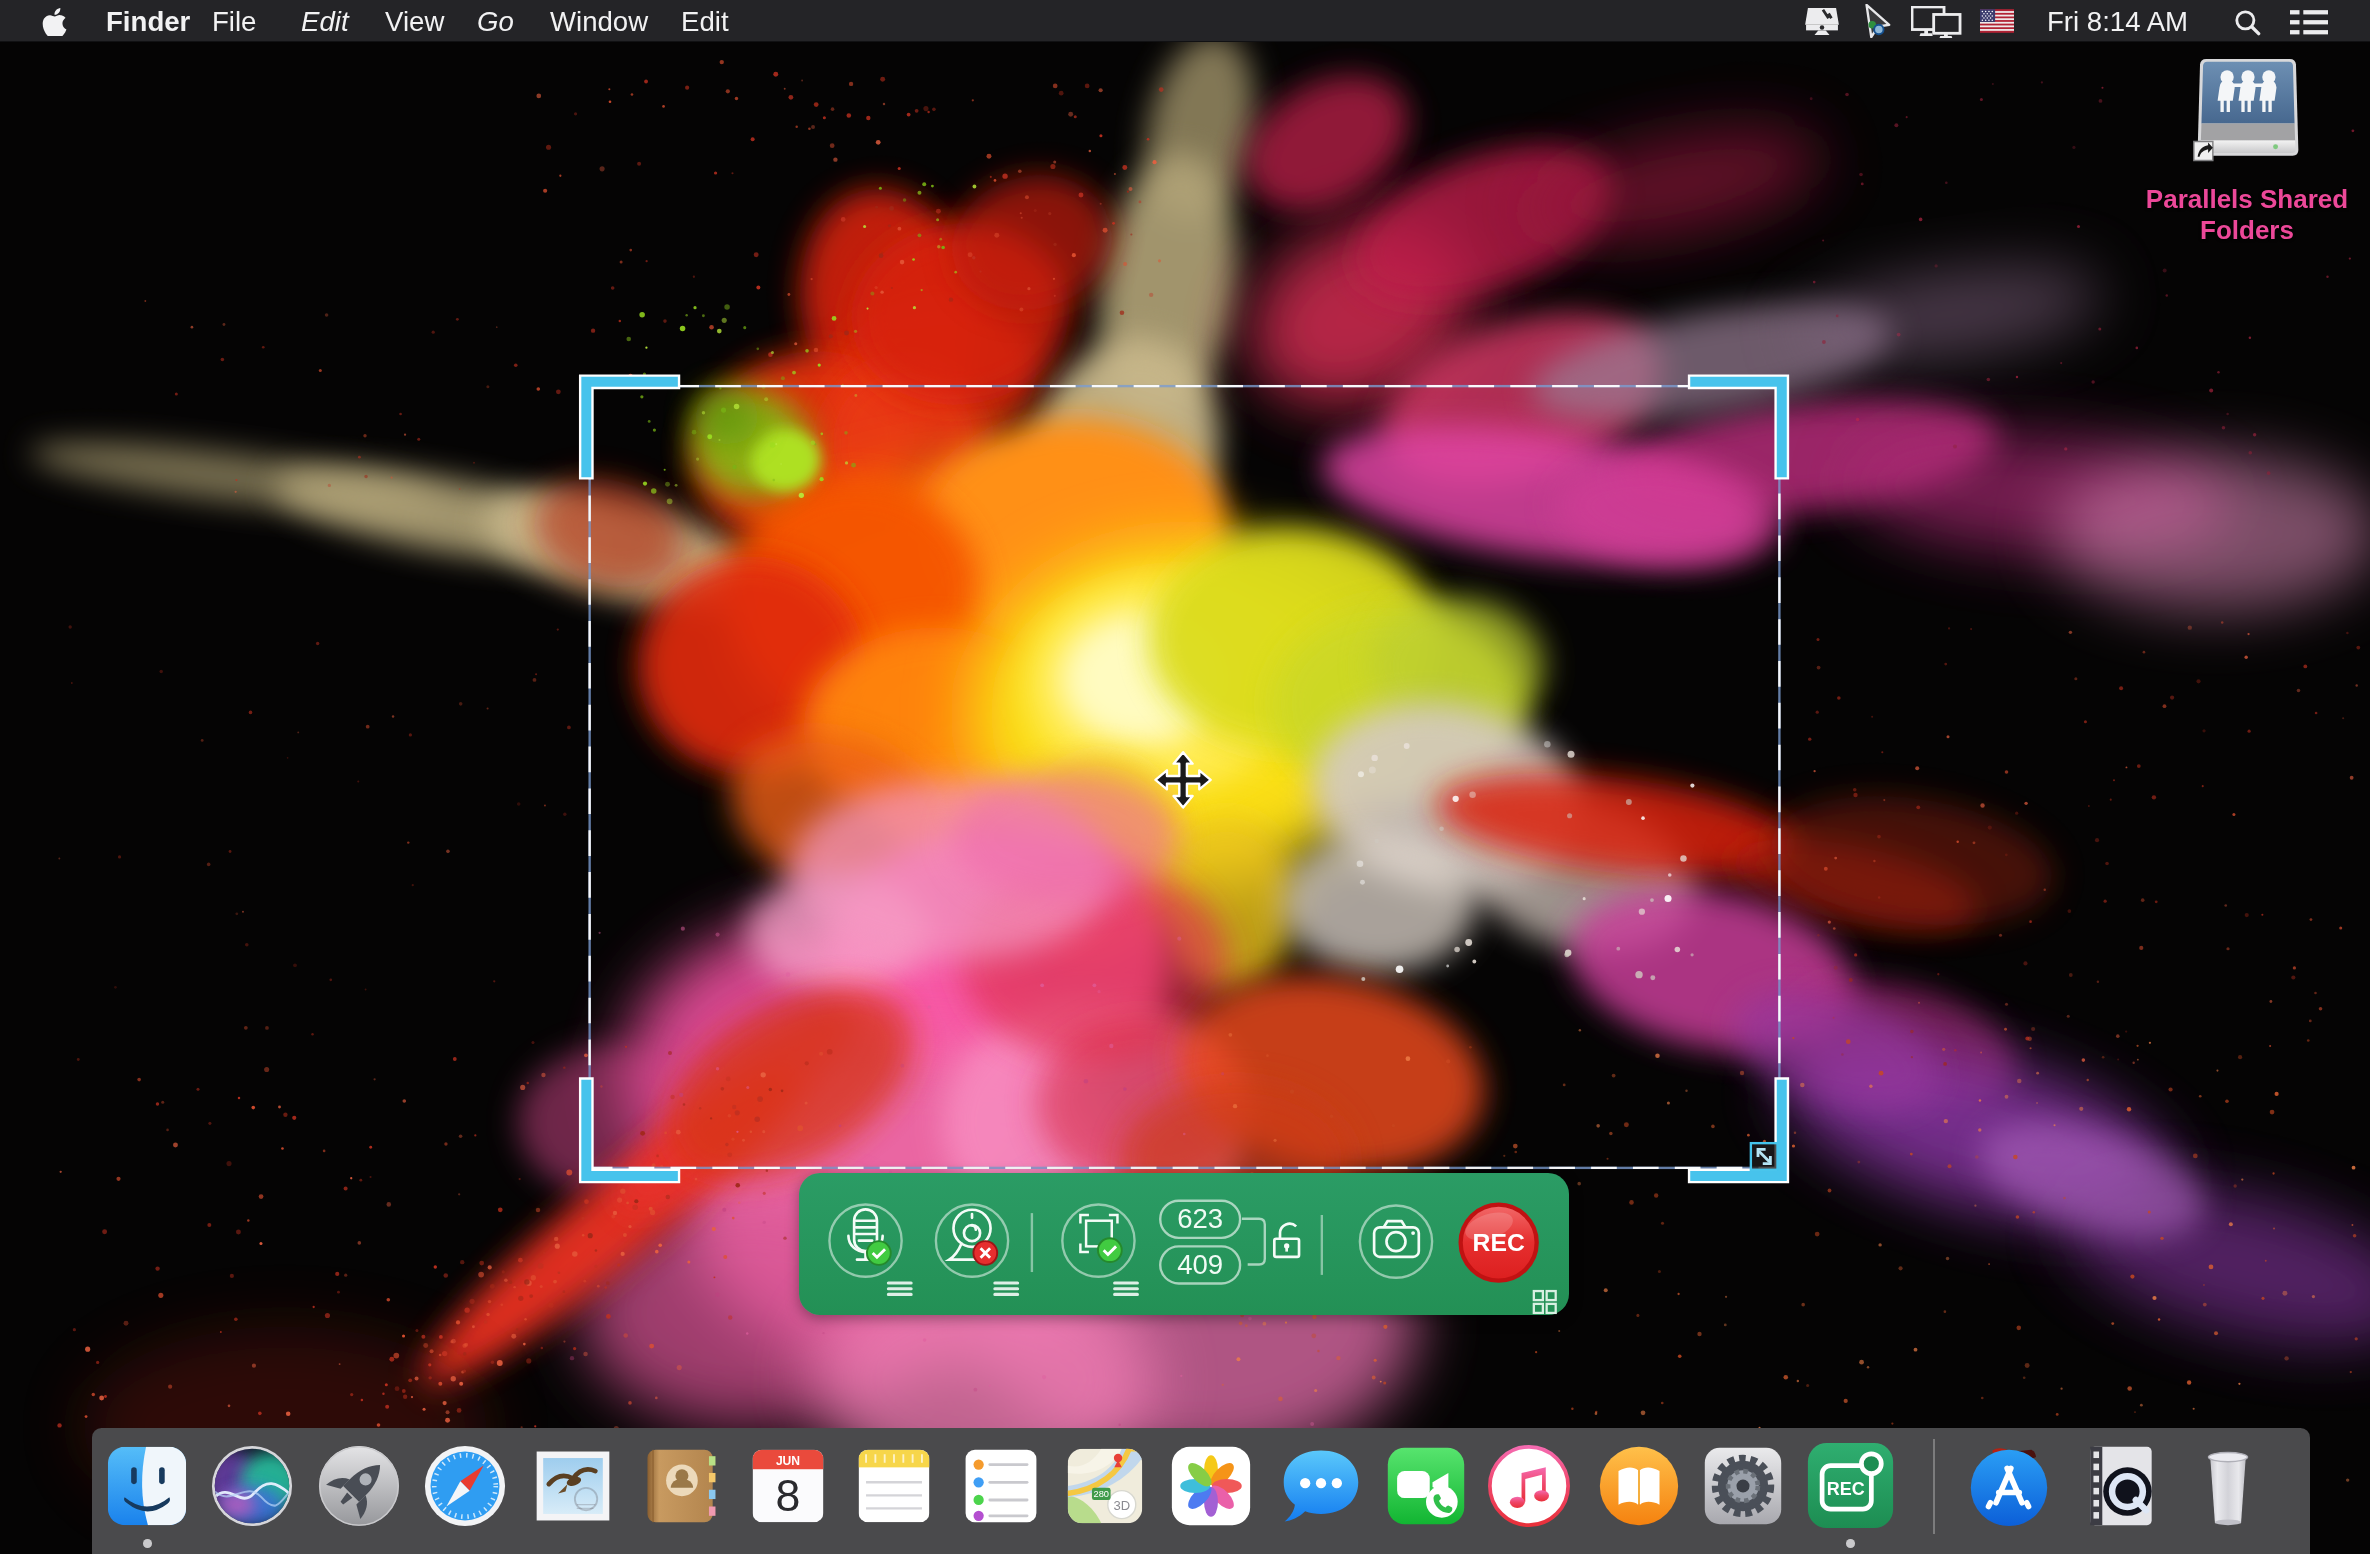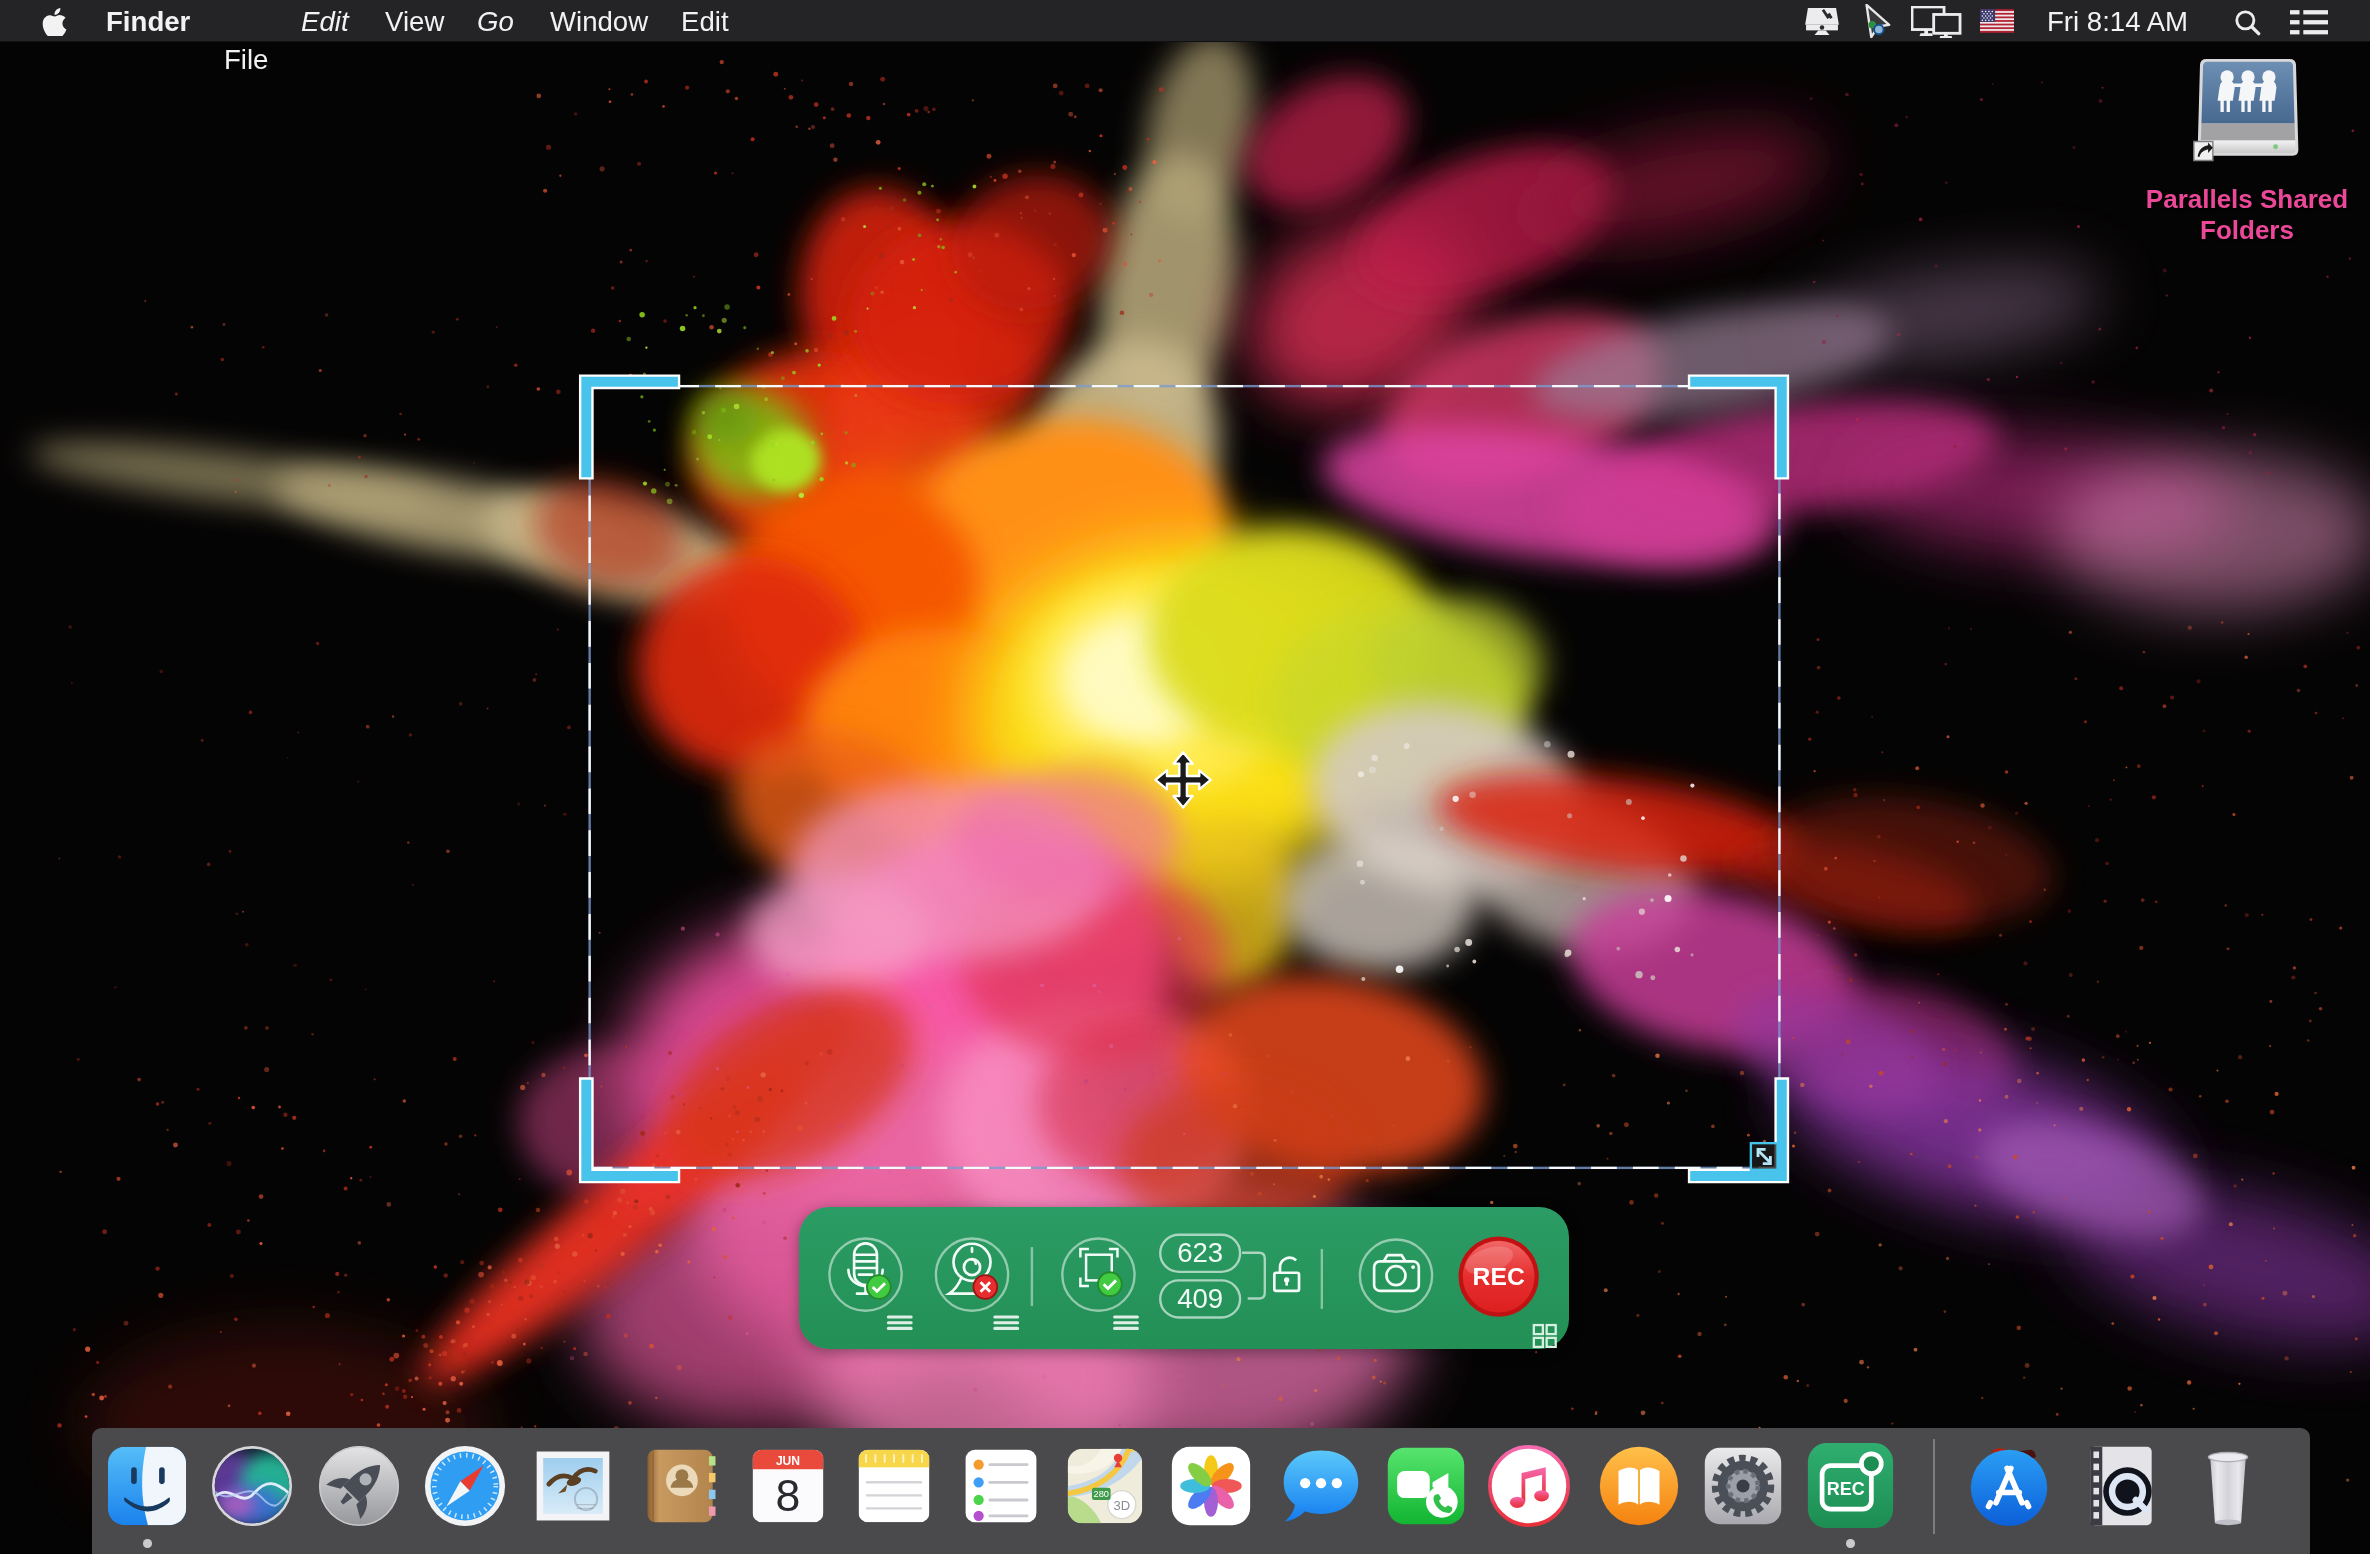--- a/index.html
+++ b/index.html
@@ -2,22 +2,22 @@
 <html style="font-size:15px"><head>
 <meta charset="utf-8">
 <style>
   html,body{margin:0;padding:0;}
   body{width:2370px;height:1554px;overflow:hidden;background:#000;
        font-family:"Liberation Sans", sans-serif;position:relative;}
   #wall{position:absolute;left:0;top:0;width:2370px;height:1554px;}
   #menubar{position:absolute;left:0;top:0;width:2370px;height:42px;background:#242427;border-bottom:1px solid #111113;box-sizing:border-box;z-index:30;}
   .mi{position:absolute;top:0;height:54px;line-height:44px;color:#f2f2f3;font-size:27.6px;white-space:nowrap;}
   #overlay{position:absolute;left:0;top:0;width:2370px;height:1554px;z-index:12;}
-  #toolbar{position:absolute;left:799px;top:1207px;width:770px;height:142px;z-index:20;
-           background:linear-gradient(180deg,#2b9c65,#239055);border-radius:30px;
+  #toolbar{position:absolute;left:799px;top:1173px;width:770px;height:142px;z-index:20;
+           background:linear-gradient(180deg,#2b9c65,#239055);border-radius:21px;
            box-shadow:0 3.8px 13.3px rgba(0,0,0,0.35);}
   #dock{position:absolute;left:92px;top:1428px;width:2218px;height:126px;
         background:#4a4a4c;border-radius:9.5px 9.5px 0 0;z-index:25;}
   .dicon{position:absolute;top:1445px;width:82px;height:82px;z-index:26;}
   #deskicon{position:absolute;left:2191px;top:57px;width:114px;height:114px;z-index:5;}
   #desklabel{position:absolute;left:2130px;top:184px;width:234px;text-align:center;color:#ec4899;
              font-size:26px;font-weight:bold;line-height:31px;z-index:5;text-shadow:0 1px 2.9px rgba(0,0,0,.9);}
 </style>
 </head>
 <body>
@@ -1153,21 +1153,21 @@
   <g id="movecursor" transform="translate(1244,820)">
     <path d="M0,-29 L10,-17 L4,-17 L4,-4 L17,-4 L17,-10 L29,0 L17,10 L17,4 L4,4 L4,17 L10,17 L0,29 L-10,17 L-4,17 L-4,4 L-17,4 L-17,10 L-29,0 L-17,-10 L-17,-4 L-4,-4 L-4,-17 L-10,-17 Z" fill="#1a1a1a" stroke="#ffffff" stroke-width="2.5" stroke-linejoin="round"></path>
   </g>
 </svg>
 
 <div id="menubar">
   <svg style="position:absolute;left:40px;top:6.7px" width="28.5" height="29.5" viewBox="0 0 24 24">
     <path fill="#f2f2f3" transform="scale(1.02) translate(0,0.5)" d="M12.152 6.896c-.948 0-2.415-1.078-3.96-1.04-2.04.027-3.91 1.183-4.961 3.014-2.117 3.675-.546 9.103 1.519 12.09 1.013 1.454 2.208 3.09 3.792 3.033 1.52-.065 2.09-.987 3.935-.987 1.831 0 2.35.987 3.96.948 1.637-.026 2.676-1.48 3.676-2.948 1.156-1.688 1.636-3.325 1.662-3.415-.039-.013-3.182-1.221-3.22-4.857-.026-3.04 2.48-4.494 2.597-4.559-1.429-2.09-3.623-2.324-4.39-2.376-2-.156-3.675 1.09-4.61 1.09zM15.53 3.83c.843-1.012 1.4-2.427 1.245-3.83-1.207.052-2.662.805-3.532 1.818-.78.896-1.454 2.338-1.273 3.714 1.338.104 2.715-.688 3.559-1.701"></path>
   </svg>
   <span class="mi" style="left:106px;font-weight:bold;">Finder</span>
-  <span class="mi" style="left:224px;margin-top:38px;">File</span>
+  <span class="mi" style="left:212px;">File</span>
   <span class="mi" style="left:301px;font-style:italic;">Edit</span>
   <span class="mi" style="left:385px;">View</span>
   <span class="mi" style="left:477px;font-style:italic;">Go</span>
   <span class="mi" style="left:550px;">Window</span>
   <span class="mi" style="left:681px;">Edit</span>
   <svg style="position:absolute;left:1802px;top:5.7px" width="40" height="30" viewBox="0 0 42 32">
     <path d="M6,2 h30 l3,18 h-36 z" fill="#ececee"></path>
     <path d="M4,20 h34 v6 h-34 z" fill="#ececee"></path>
     <path d="M17,26 l-4,5 h16 l-4,-5 z" fill="#ececee"></path>
     <circle cx="21" cy="23" r="2.4" fill="#2a2a2c"></circle>

